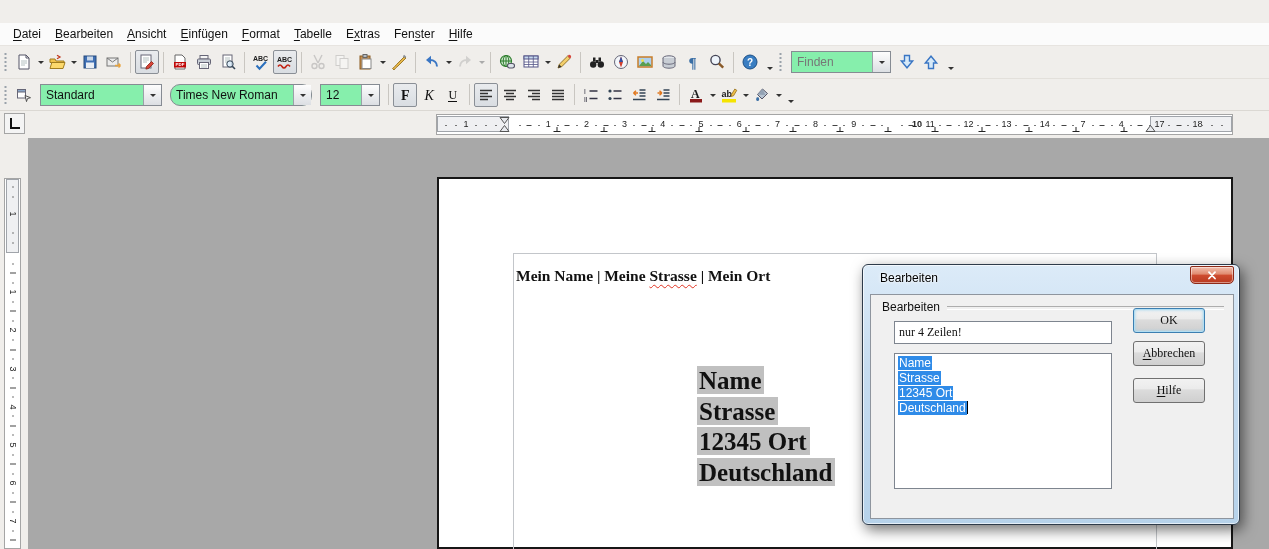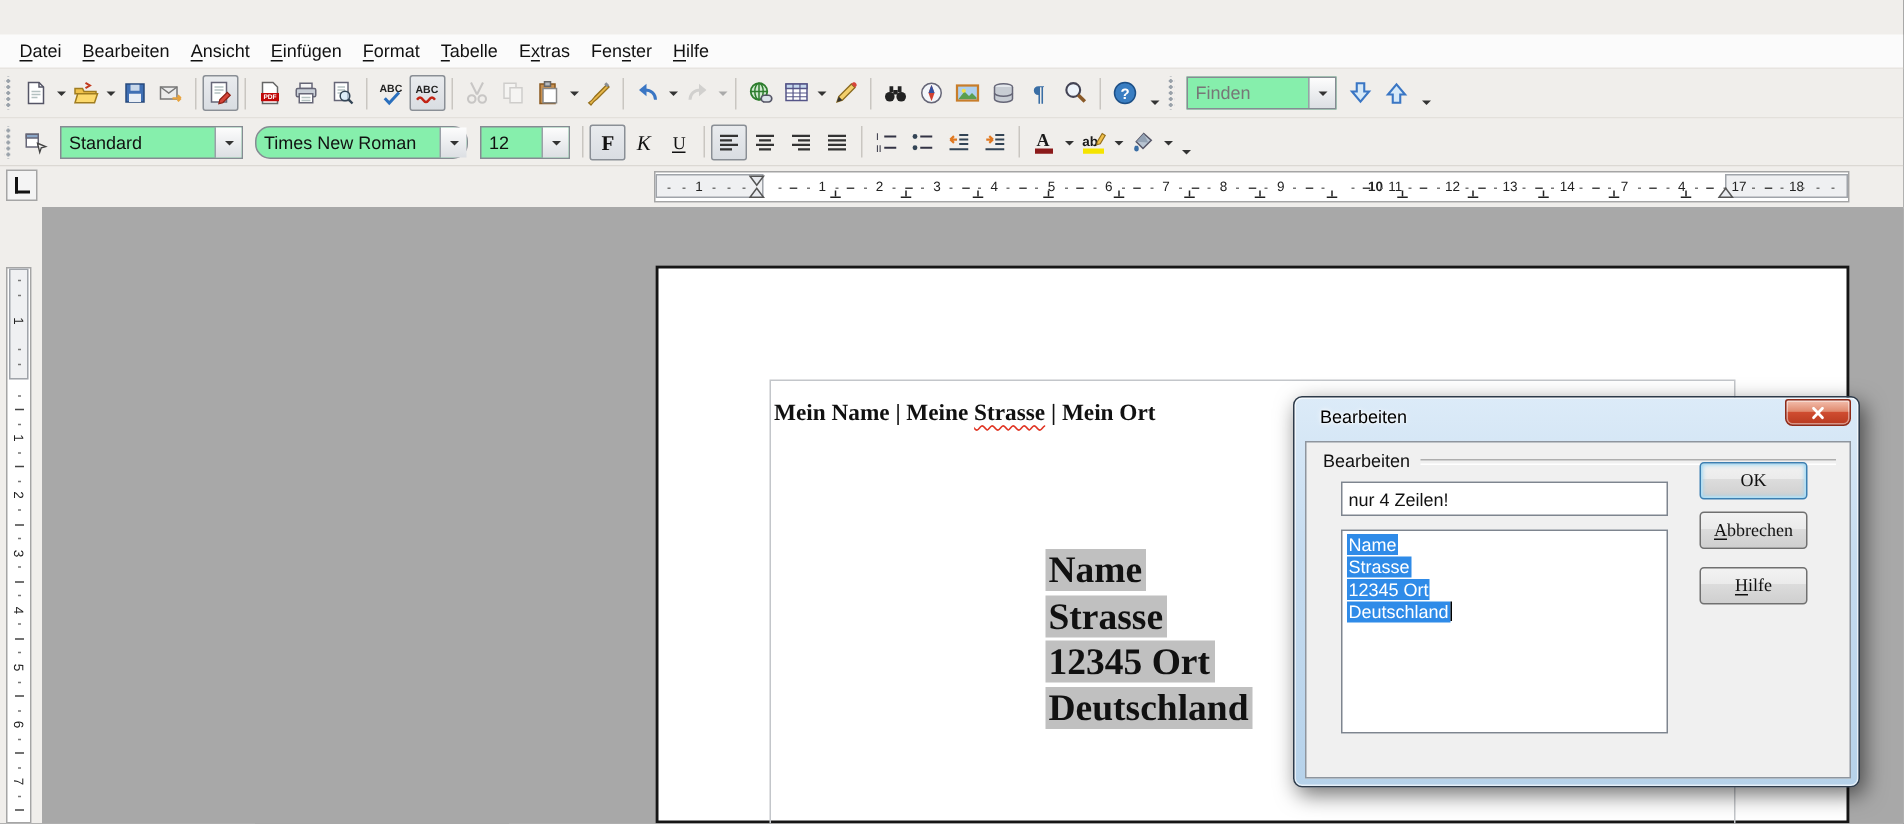--- a/index.html
+++ b/index.html
@@ -77,21 +77,21 @@
   .dtitle{position:absolute;left:17px;top:6px;font-size:12px;color:#000;text-shadow:0 0 4px #fff,0 0 2px #fff;}
   .dclose{position:absolute;left:327px;top:1px;width:44px;height:18px;border-radius:2px 2px 5px 5px;
     background:linear-gradient(180deg,#f3bfae 0%,#e08a6f 45%,#cf4c30 50%,#b83a20 100%);
     border:1px solid #8e2a18;box-sizing:border-box;box-shadow:inset 0 0 0 1px rgba(255,255,255,.45);
     display:flex;align-items:center;justify-content:center;}
   .dclient{position:absolute;left:7px;top:29px;width:364px;height:225px;background:#f0f0f0;
     border:1px solid #8e959e;box-sizing:border-box;}
   .grouplabel{position:absolute;left:11px;top:5px;font-size:12px;}
   .groupline{position:absolute;left:76px;top:11px;width:277px;height:2px;border-top:1px solid #adadad;border-bottom:1px solid #fff;}
   .dinput{position:absolute;left:23px;top:26px;width:218px;height:23px;border:1px solid #7e858f;background:#fff;
-    font-family:Liberation Sans, sans-serif;font-size:12px;padding:2px 4px;box-sizing:border-box;color:#111;}
+    font-family:Liberation Serif, serif;font-size:12px;padding:2px 4px;box-sizing:border-box;color:#111;}
   .dtext{position:absolute;left:23px;top:58px;width:218px;height:136px;border:1px solid #7e858f;background:#fff;
     padding:2px 3px;box-sizing:border-box;font-size:12px;line-height:15px;}
   .selline span.sel{background:#2f8be8;color:#fff;padding:0 1px;}
   .caret{display:inline-block;width:1px;height:13px;background:#000;vertical-align:-2px;}
   .dbtn{position:absolute;left:262px;width:72px;height:25px;display:flex;align-items:center;justify-content:center;
     font-size:12px;border:1px solid #707070;border-radius:3px;box-sizing:border-box;
     background:linear-gradient(#f2f2f2,#ebebeb 45%,#dcdcdc 46%,#cfcfcf);font-family:Liberation Serif, serif;}
   .dbtn.default{border-color:#3c7fb1;box-shadow:inset 0 0 3px 1px #9fd5ef, inset 0 0 0 1px #d8effa;}
   .dbtn u{text-underline-offset:2px;}
 </style>

